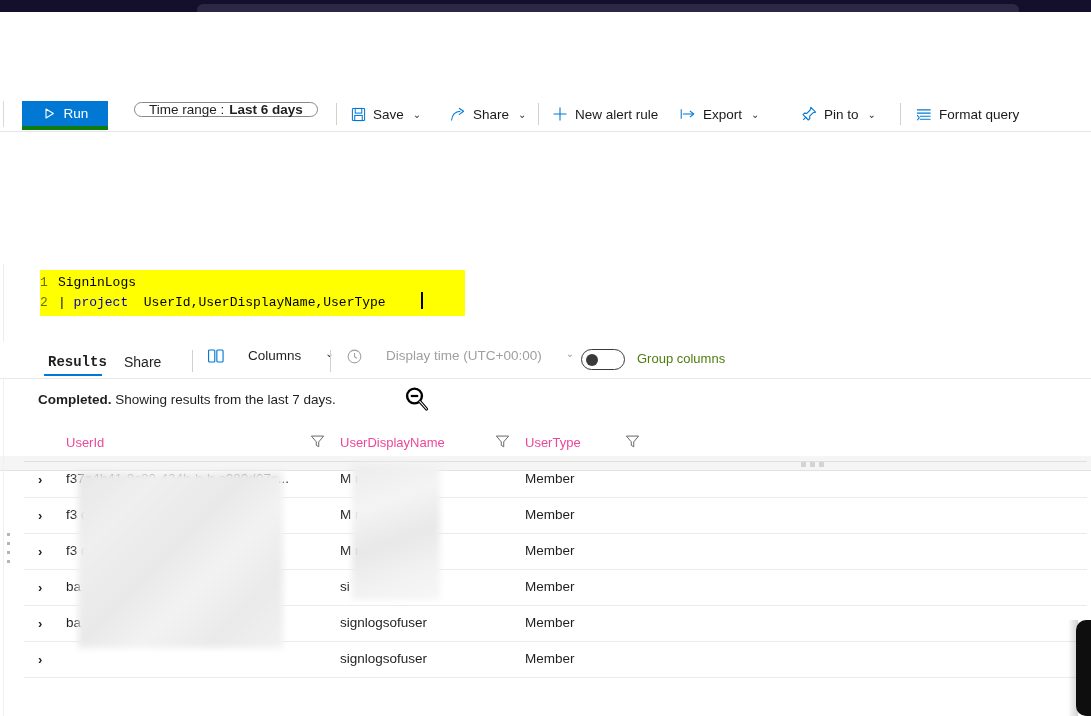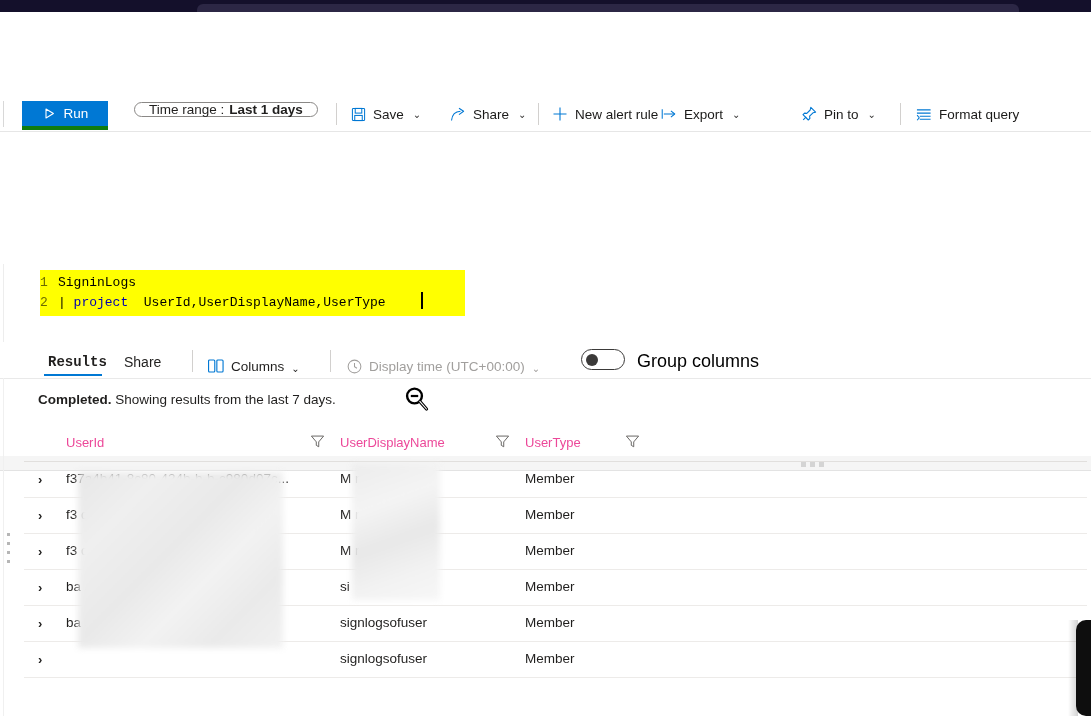--- a/index.html
+++ b/index.html
@@ -59,29 +59,29 @@
 
   
   #res-toolbar { position:absolute; left:0; top:342px; width:1091px; height:36px; background:#ffffff; }
   .rtab { position:absolute; top:348px; height:28px; display:flex; align-items:center;
           font-size:14px; color:#201f1e; cursor:pointer; }
   #tab-results { left:48px; font-weight:bold;font-family:Liberation Mono, monospace; }
   #tab-results-underline { position:absolute; left:44px; top:374px; width:58px; height:2px; background:#0078d4; }
   #tab-chart { left:124px; color:#201f1e; }
   #res-toolbar-divider { position:absolute; left:0; top:378px; width:1091px; height:1px; background:#e9e9e9; }
 
-  .rbtn { position:absolute; top:348px; height:26px; display:flex; align-items:flex-end; gap:7px;
+  .rbtn { position:absolute; top:348px; height:26px; display:flex; align-items:flex-start; gap:24px;
           font-size:13.5px; color:#201f1e; white-space:nowrap; cursor:pointer; }
   .rbtn.disabled { color:#a19f9d; cursor:default; }
   .rbtn .chev { font-size:10px; }
 
   #toggle { position:absolute; left:581px; top:349px; width:44px; height:21px;
             border:1px solid #3b3a39; border-radius:11px; background:#ffffff; cursor:pointer; }
   #toggle-knob { position:absolute; left:4px; top:4px; width:12px; height:12px; border-radius:50%; background:#3b3a39; }
-  #toggle-label { position:absolute; left:637px; top:351px; font-size:18px; color:#000000; }
+  #toggle-label { position:absolute; left:637px; top:351px; font-size:13px; color:#4d7c0f; }
 
   
   #status { position:absolute; left:38px; top:392px; font-size:13.5px; color:#201f1e; white-space:nowrap; }
   #status b { font-weight:bold; }
   #magnifier { position:absolute; left:404px; top:386px; width:26px; height:26px; }
 
   
   #table { position:absolute; left:0; top:425px; width:1091px; }
   #thead { position:absolute; left:0; top:0; width:1091px; height:36px; }
   #thead-line { position:absolute; left:24px; top:36px; width:1063px; height:1px; background:#e1dfdd; }
@@ -132,21 +132,21 @@
     <svg width="11" height="11" viewBox="0 0 11 11">
         <path d="M2 1 L9.4 5.5 L2 10 Z" fill="none" stroke="#ffffff" stroke-width="1.1" stroke-linejoin="round"></path>
       </svg>
   </span>
   <span>Run</span>
 </div>
 <div id="run-underline"></div>
 
 <div id="timerange">
   <span class="trlabel">Time range :</span>
-  <span class="trval">Last 1 days</span>
+  <span class="trval">Last 6 days</span>
 </div>
 
 <div class="sep" style="left:336px;"></div>
 
 <div class="cmd-item" style="left:350px;">
   <span class="cmd-ico">
     <svg width="15" height="15" viewBox="0 0 16 16">
         <rect x="1.5" y="1.5" width="13" height="13" rx="1" fill="none" stroke="#0078d4" stroke-width="1.1"></rect>
         <rect x="4.5" y="1.5" width="7" height="5" fill="none" stroke="#0078d4" stroke-width="1.1"></rect>
         <rect x="4" y="9" width="8" height="5.5" fill="none" stroke="#0078d4" stroke-width="1.1"></rect>
@@ -171,21 +171,21 @@
 
 <div class="cmd-item" style="left:552px;">
   <span class="cmd-ico">
     <svg width="16" height="16" viewBox="0 0 16 16">
         <path d="M8 1.5 V14.5 M1.5 8 H14.5" stroke="#0078d4" stroke-width="1.1"></path>
       </svg>
   </span>
   <span>New alert rule</span>
 </div>
 
-<div class="cmd-item" style="left:661px;">
+<div class="cmd-item" style="left:680px;">
   <span class="cmd-ico">
     <svg width="17" height="14" viewBox="0 0 17 14">
         <path d="M1.3 2 V12" stroke="#0078d4" stroke-width="1.1"></path>
         <path d="M3 7 H14" stroke="#0078d4" stroke-width="1.1"></path>
         <path d="M10.5 3.6 L14.6 7 L10.5 10.4" fill="none" stroke="#0078d4" stroke-width="1.1" stroke-linejoin="round"></path>
       </svg>
   </span>
   <span>Export</span>
   <span class="chev">⌄</span>
 </div>

